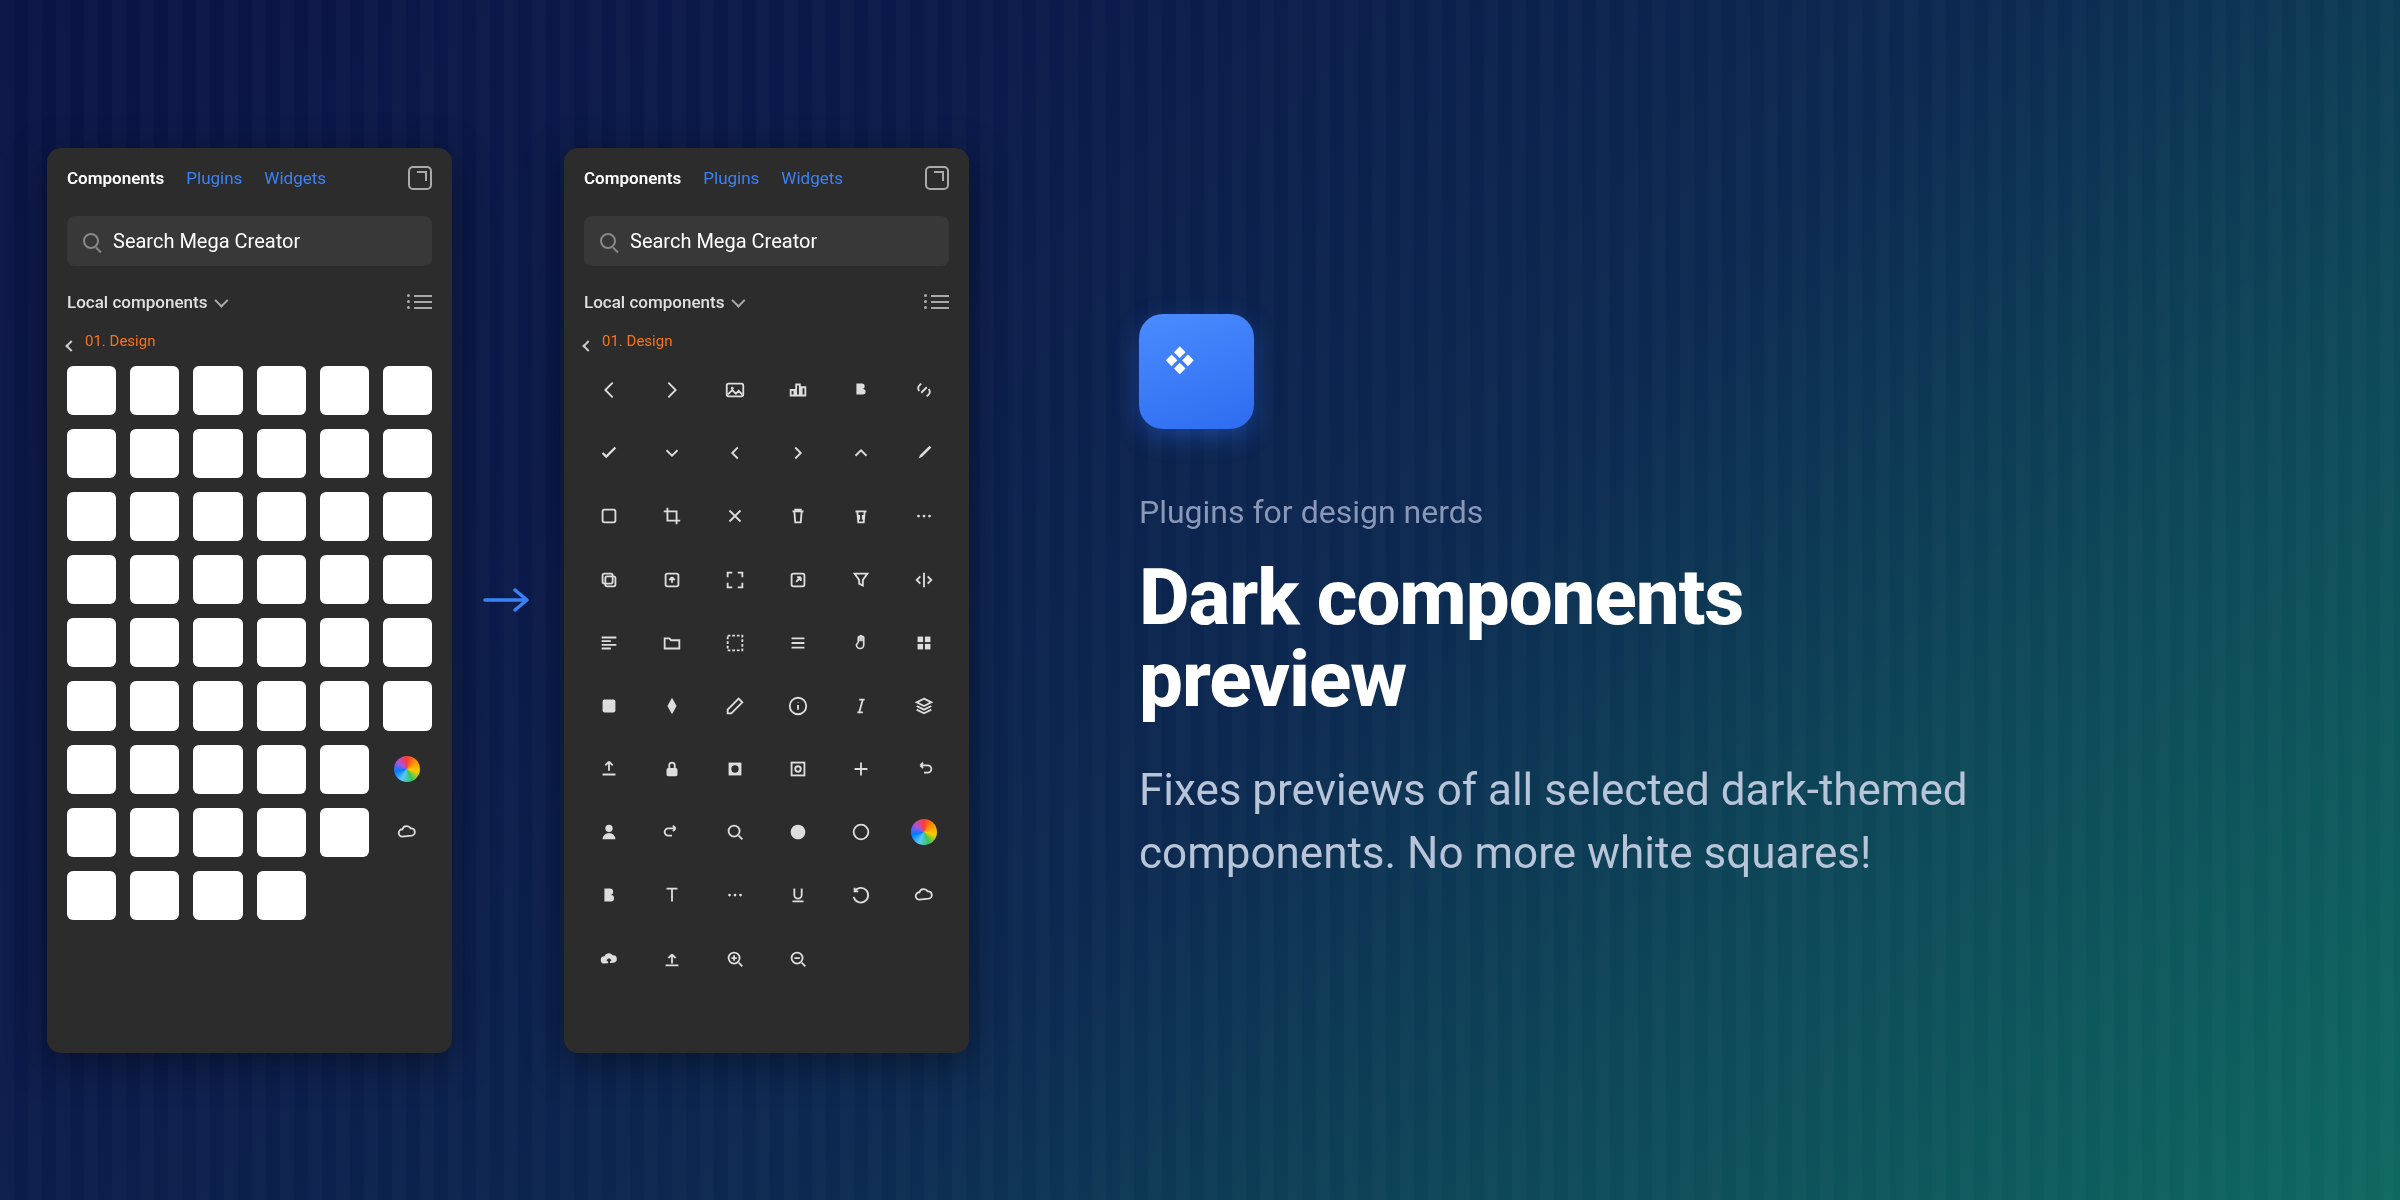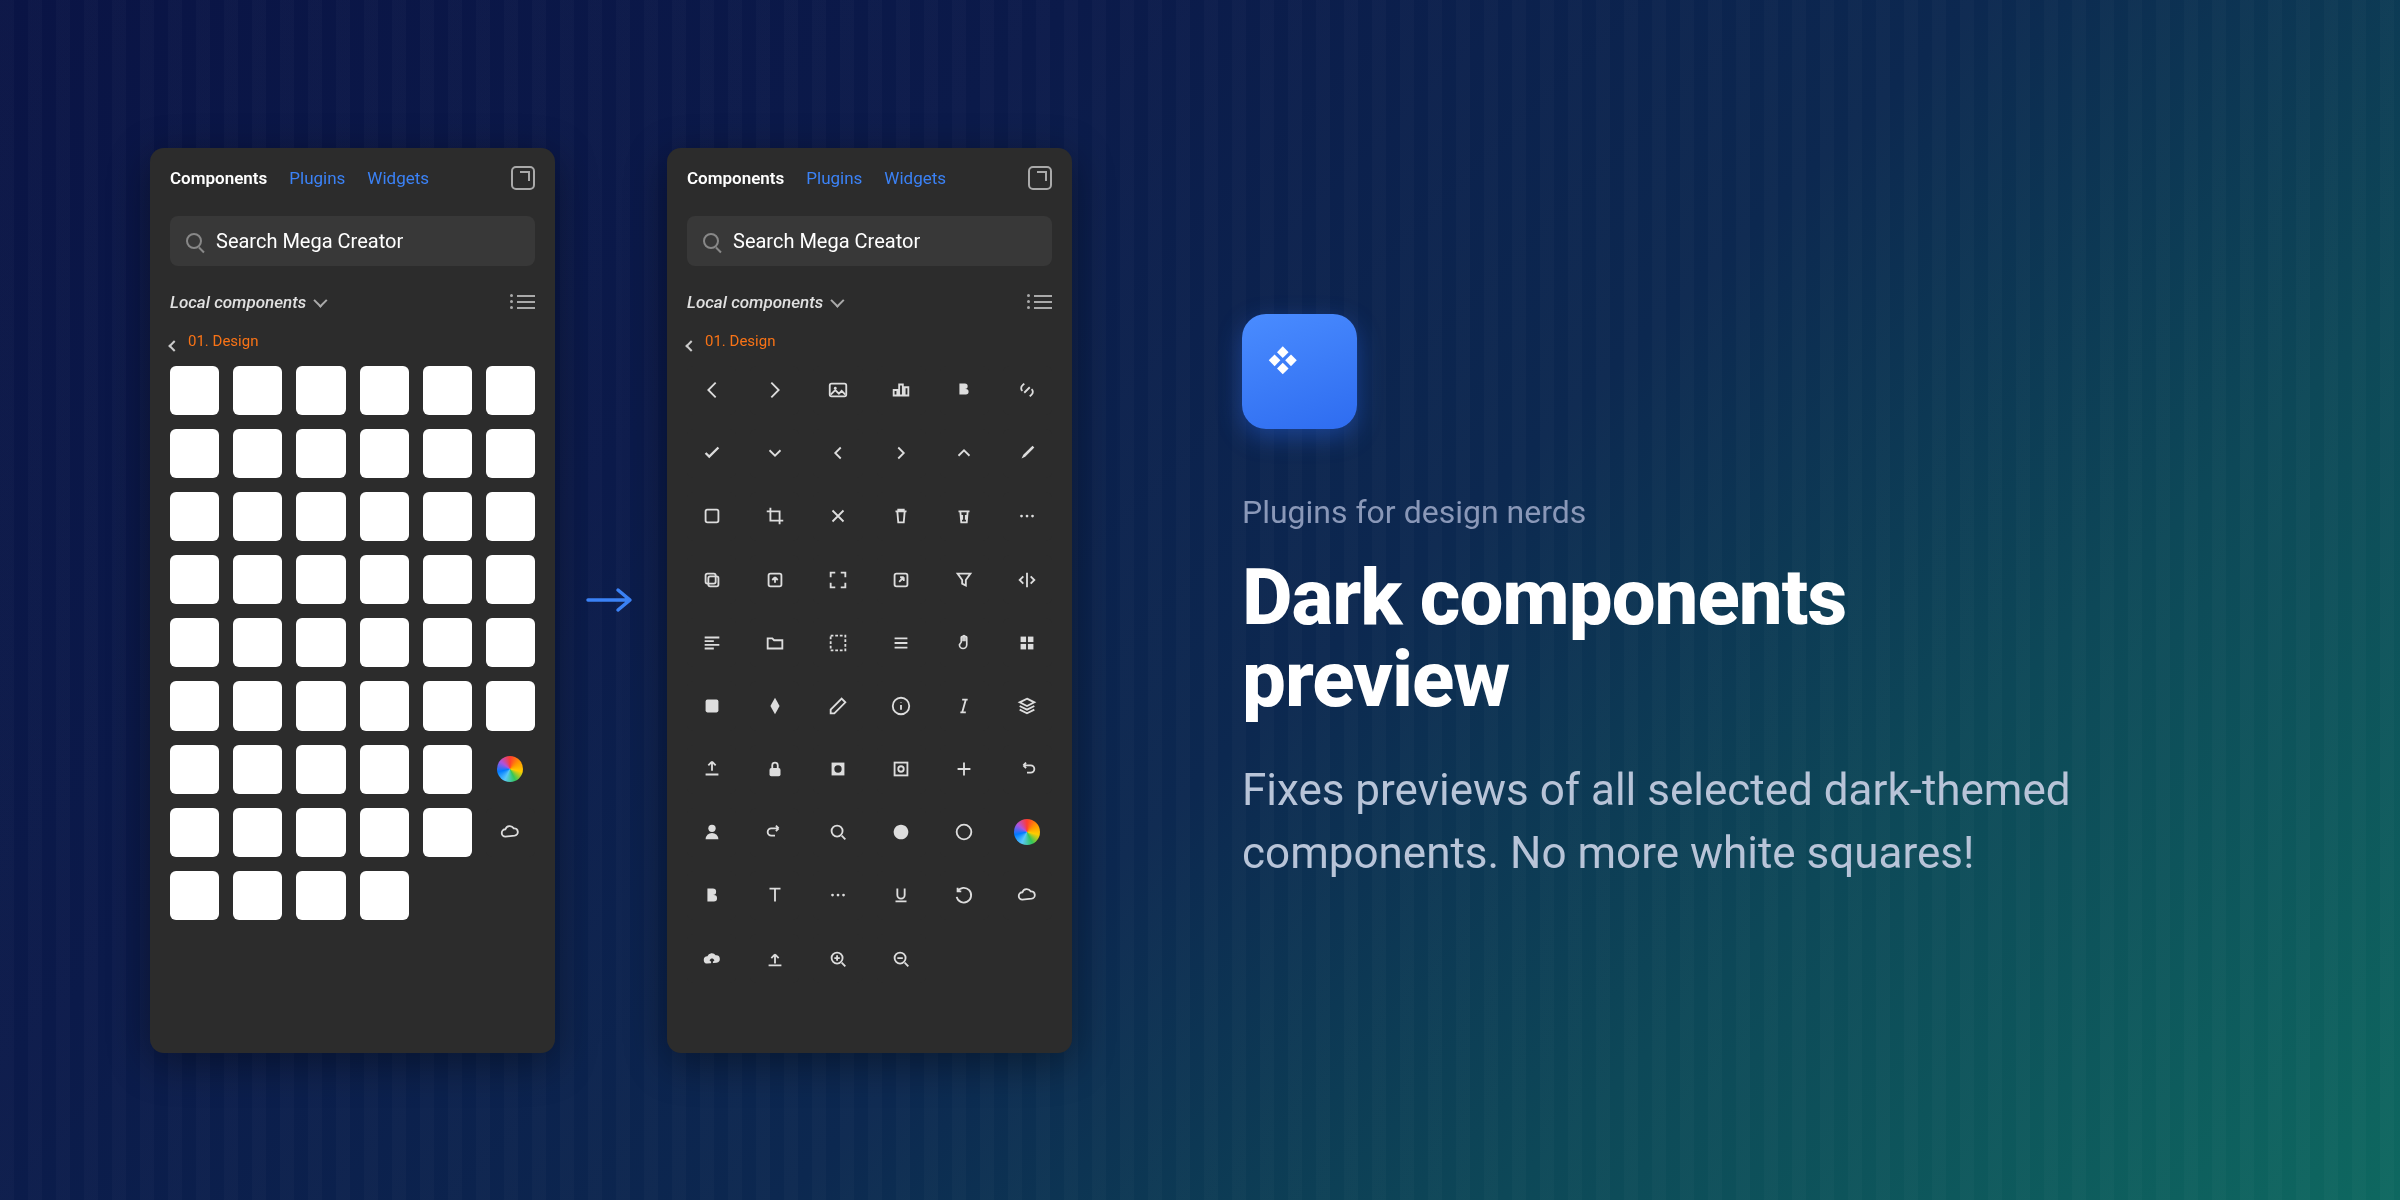--- a/index.html
+++ b/index.html
@@ -18,22 +18,22 @@
 }
 .container {
   position: relative;
   width: 100%; height: 100%;
   display: flex;
   align-items: center;
 }
 .panels-area {
   display: flex;
   align-items: center;
-  margin-left: 150px;
   gap: 30px;
+  padding-left: 47px;
 }
 .panel {
   width: 405px;
   height: 905px;
   background: #2c2c2c;
   border-radius: 14px;
   padding: 18px 20px;
   color: #e0e0e0;
   display: flex;
   flex-direction: column;
@@ -81,21 +81,21 @@
   width: 7px; height: 2px; background: #888;
   bottom: -4px; right: -5px;
   transform: rotate(45deg);
 }
 .search-placeholder { color: #ffffff; font-size: 20px; }
 .section-row {
   display: flex; align-items: center;
   margin-bottom: 20px;
   font-size: 17px;
 }
-.section-title { font-weight: 500; font-style: italic; }
+.section-title { font-weight: 500; }
 .chevron-small {
   width: 10px; height: 10px; margin-left: 8px;
   border-right: 2px solid #aaa; border-bottom: 2px solid #aaa;
   transform: rotate(45deg) translateY(-2px);
 }
 .list-icon { margin-left: auto; display: flex; flex-direction: column; gap: 4px; }
 .list-icon span { width: 18px; height: 2px; background: #aaa; position: relative; }
 .list-icon span::before { content:''; position:absolute; left:-7px; width:3px; height:3px; background:#aaa; border-radius:50%; top:-1px; }
 .breadcrumb {
   display: flex; align-items: flex-end; gap: 10px;

